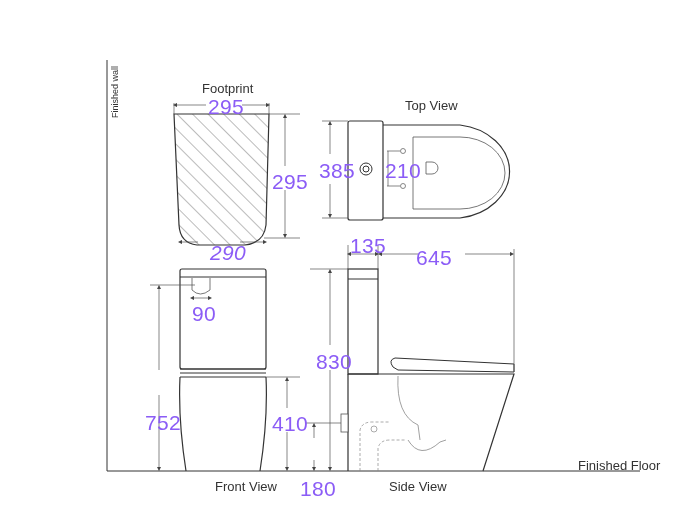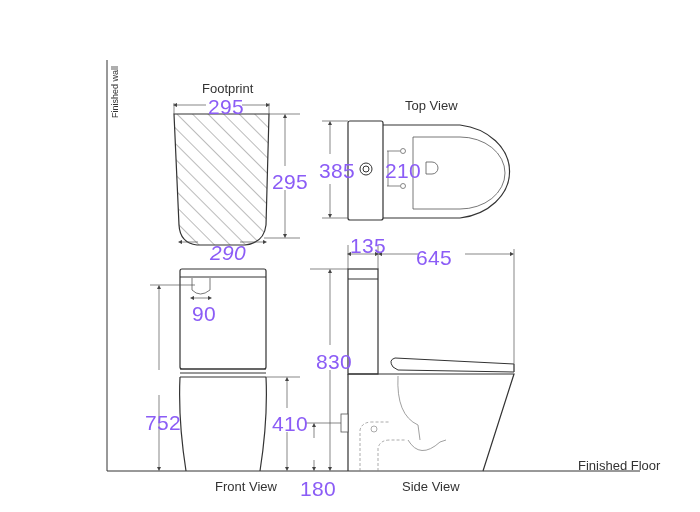--- a/index.html
+++ b/index.html
@@ -123,21 +123,21 @@
     <line x1="314" y1="425" x2="314" y2="438" stroke="#555" stroke-width="0.7" marker-start="url(#arr)"></line>
     <line x1="314" y1="460" x2="314" y2="469" stroke="#555" stroke-width="0.7" marker-end="url(#arr)"></line>
   </g>
 </svg>
 
 <div class="vlbl" style="left:110px;top:118px;">Finished wall</div>
 <div class="lbl" style="left:578px;top:458px;">Finished Floor</div>
 <div class="lbl" style="left:202px;top:81px;">Footprint</div>
 <div class="lbl" style="left:405px;top:98px;">Top View</div>
 <div class="lbl" style="left:194px;top:479px;padding-left:21px;">Front View</div>
-<div class="lbl" style="left:402px;top:479px;">Side View</div>
+<div class="lbl" style="left:389px;top:479px;">Side View</div>
 
 <div class="dim" style="left:208px;top:95px;">295</div>
 <div class="dim" style="left:272px;top:170px;">295</div>
 <div class="dim" style="left:210px;top:241px;font-style:italic;">290</div>
 <div class="dim" style="left:311px;top:159px;margin-left:8px;">385</div>
 <div class="dim" style="left:385px;top:159px;">210</div>
 <div class="dim" style="left:350px;top:234px;">135</div>
 <div class="dim" style="left:416px;top:246px;">645</div>
 <div class="dim" style="left:192px;top:302px;">90</div>
 <div class="dim" style="left:145px;top:392px;margin-top:19px;">752</div>

